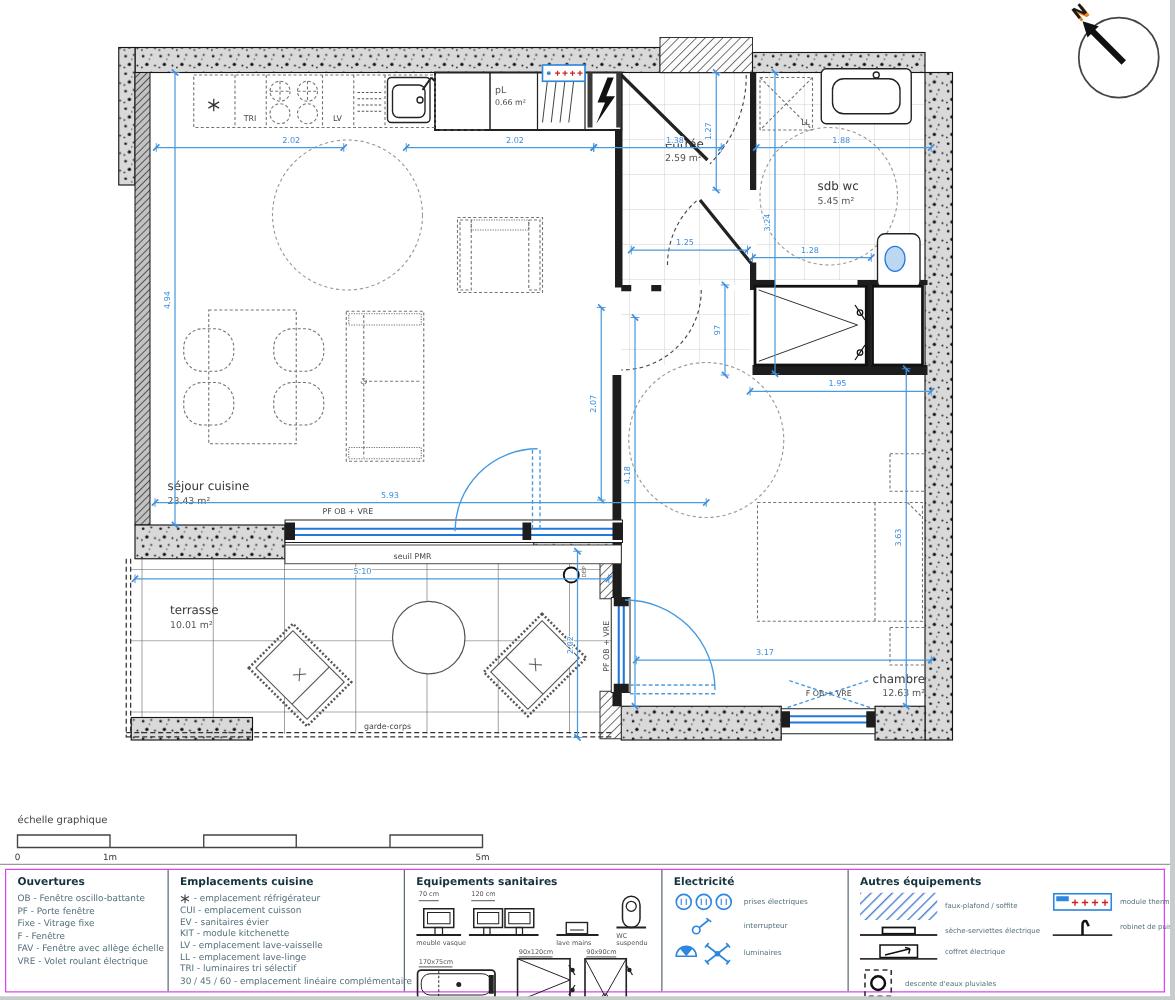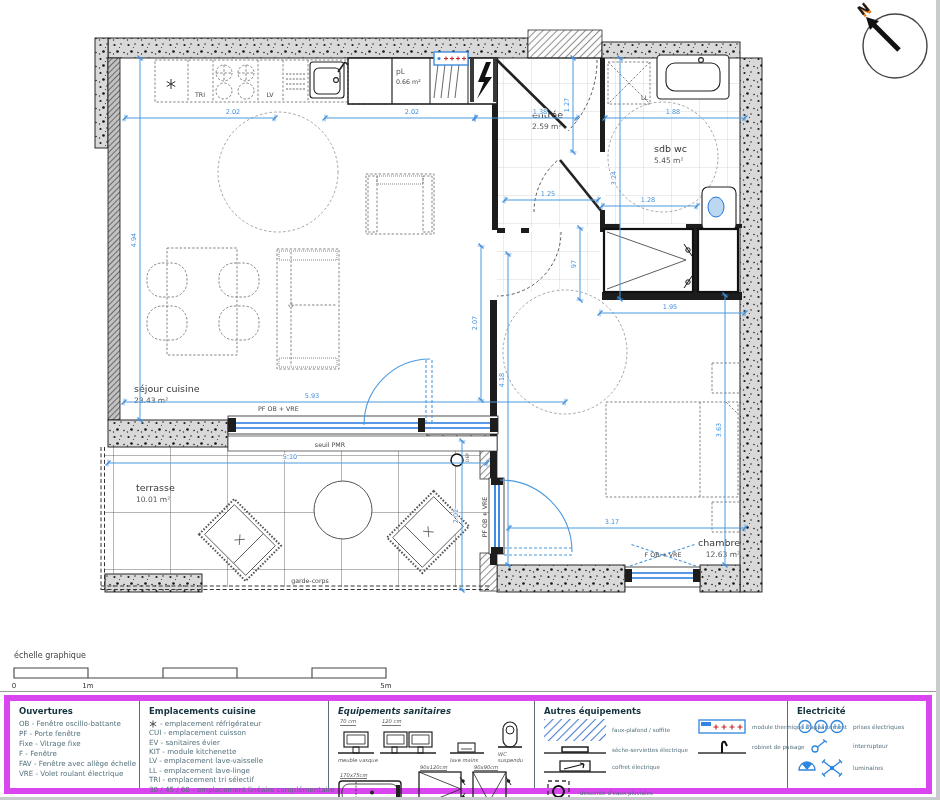--- a/index.html
+++ b/index.html
@@ -23,24 +23,24 @@
   .tc{fill:none;stroke:#9a9a9a;stroke-width:0.9;stroke-dasharray:2.6 2.2;}
   .darc{fill:none;stroke:#444;stroke-width:0.9;stroke-dasharray:3 2.5;}
 
   
   .edge-right{position:absolute;top:0;right:0;width:4px;height:800px;background:#c9cccc;}
   .edge-bottom{position:absolute;left:0;top:797px;width:940px;height:3px;background:#c9cccc;}
 
   
   .sep-top{position:absolute;top:691px;left:0;width:940px;border-top:1px solid #9a9a9a;}
   .legend{position:absolute;top:695px;left:4px;width:928px;height:99px;
-          border:6px solid #d946ef;display:flex;box-sizing:border-box;background:#fff;}
+          border:1px solid #d946ef;display:flex;box-sizing:border-box;background:#fff;}
   .lcol{box-sizing:border-box;padding:5px 4px 2px 9px;height:100%;}
   .lcol + .lcol{border-left:1px solid #5a6e78;}
-  .c1{width:129px;}.c2{width:189px;}.c3{width:206px;font-style:italic;}.c4{width:253px;}.c5{flex:1;}
+  .c1{width:129px;}.c2{width:189px;}.c3{width:206px;}.c4{width:253px;}.c5{flex:1;}
   .ltitle{font-size:8.5px;font-weight:bold;color:#14333f;margin-bottom:3px;}
   .litem{font-size:7.1px;color:#53707c;line-height:1.42;white-space:nowrap;}
   .c2 .litem{line-height:1.32;}
   .iconline{display:flex;align-items:center;gap:3px;text-align:center;}
 
   .srow{display:flex;align-items:flex-end;gap:14px;margin-top:2px;}
   .sgrp{display:flex;flex-direction:column;align-items:flex-start;}
   .sic{display:flex;align-items:flex-end;gap:6px;}
   .sdim{font-size:5.2px;color:#555;border-bottom:1px solid #777;line-height:1.1;margin-left:2px;}
   .scap{font-size:5.2px;color:#555;margin-top:1px;}
@@ -416,21 +416,21 @@
       <svg width="8" height="8" viewBox="0 0 8 8">
         <path d="M4,0.5 V7.5 M0.8,2.2 L7.2,5.8 M7.2,2.2 L0.8,5.8" stroke="#444" stroke-width="0.9"></path>
       </svg>
       <span>- emplacement réfrigérateur</span>
     </div>
     <div class="litem">CUI - emplacement cuisson</div>
     <div class="litem">EV - sanitaires évier</div>
     <div class="litem">KIT - module kitchenette</div>
     <div class="litem">LV - emplacement lave-vaisselle</div>
     <div class="litem">LL - emplacement lave-linge</div>
-    <div class="litem">TRI - emplacement tri sélectif</div>
+    <div class="litem">TRI - luminaires tri sélectif</div>
     <div class="litem">30 / 45 / 60 - emplacement linéaire complémentaire</div>
   </div>
 
   <div class="lcol c3">
     <div class="ltitle">Equipements sanitaires</div>
     <div class="srow">
       <div class="sgrp">
         <div class="sic">
           <div class="sgrp">
             <span class="sdim">70 cm</span>
@@ -502,74 +502,20 @@
             <svg width="40" height="36" viewBox="0 0 40 36">
               <rect x="1" y="1" width="33" height="34" fill="none" stroke="#222" stroke-width="1.3"></rect>
               <path d="M1,1 L17,31 M34,1 L17,31" stroke="#222" stroke-width="0.8" fill="none"></path>
               <circle cx="17" cy="31" r="2" fill="none" stroke="#222" stroke-width="0.8"></circle>
               <circle cx="36.5" cy="10" r="1.8" fill="#222"></circle>
               <path d="M34,6 l5,8" stroke="#222" stroke-width="1"></path>
             </svg>
           </div>
         </div>
 
-      </div>
-    </div>
-  </div>
-
-  <div class="lcol c4">
-    <div class="ltitle">Autres équipements</div>
-    <div class="c4grid">
-      <div class="c4l">
-        <div class="arow">
-          <svg width="62" height="22" viewBox="0 0 62 22">
-            <rect width="62" height="22" fill="url(#bhatch)"></rect>
-          </svg>
-          <span class="acap">faux-plafond / soffite</span>
-        </div>
-        <div class="arow">
-          <svg width="62" height="12" viewBox="0 0 62 12">
-            <line x1="0" y1="9" x2="62" y2="9" stroke="#333" stroke-width="1.6"></line>
-            <rect x="18" y="3" width="26" height="5" fill="#fff" stroke="#111" stroke-width="1.4"></rect>
-          </svg>
-          <span class="acap">sèche-serviettes électrique</span>
-        </div>
-        <div class="arow">
-          <svg width="62" height="16" viewBox="0 0 62 16">
-            <line x1="0" y1="13" x2="62" y2="13" stroke="#333" stroke-width="1.4"></line>
-            <rect x="16" y="2" width="30" height="10" fill="#fff" stroke="#111" stroke-width="1.2"></rect>
-            <path d="M20,10 L40,5 M40,5 l-4,-1 m4,1 l-1,4" stroke="#111" stroke-width="1.2" fill="none"></path>
-          </svg>
-          <span class="acap">coffret électrique</span>
-        </div>
-        <div class="arow">
-          <svg width="30" height="30" viewBox="0 0 30 30">
-            <rect x="4" y="3" width="21" height="21" fill="none" stroke="#333" stroke-width="1.3" stroke-dasharray="4 3"></rect>
-            <circle cx="14.5" cy="13.5" r="5.5" fill="none" stroke="#111" stroke-width="2"></circle>
-            <text x="3" y="29.5" font-size="4.5" fill="#555">DEP</text>
-          </svg>
-          <span class="acap">descente d'eaux pluviales</span>
-        </div>
-      </div>
-      <div class="c4r">
-        <div class="arow">
-          <svg width="48" height="16" viewBox="0 0 48 16">
-            <rect x="1" y="1" width="46" height="13" fill="#fff" stroke="#2e86de" stroke-width="1.3"></rect>
-            <rect x="3" y="3" width="10" height="4" fill="#2e86de"></rect>
-            <path d="M18,5.5 v5 M15.5,8 h5 M26,5.5 v5 M23.5,8 h5 M34,5.5 v5 M31.5,8 h5 M42,5.5 v5 M39.5,8 h5" stroke="#cc2222" stroke-width="1.1"></path>
-          </svg>
-          <span class="acap">module thermique d'appartement</span>
-        </div>
-        <div class="arow">
-          <svg width="48" height="18" viewBox="0 0 48 18">
-            <line x1="0" y1="15" x2="48" y2="15" stroke="#333" stroke-width="1.4"></line>
-            <path d="M24,15 L24,7 Q24,3 27,4 L29,8" fill="none" stroke="#111" stroke-width="2"></path>
-          </svg>
-          <span class="acap">robinet de puisage</span>
-        </div>
       </div>
     </div>
   </div>
 
   <div class="lcol c5">
     <div class="ltitle">Electricité</div>
     <div class="erow">
       <svg width="48" height="15" viewBox="0 0 48 15">
         <g fill="none" stroke="#2e86de" stroke-width="1.3">
           <circle cx="8" cy="7.5" r="6"></circle>
@@ -598,19 +544,73 @@
           <line x1="25" y1="5" x2="28" y2="1.5"></line>
             <line x1="42" y1="1.5" x2="45" y2="5"></line>
           <line x1="25" y1="15" x2="28" y2="18.5"></line>
             <line x1="42" y1="18.5" x2="45" y2="15"></line>
         </g>
         <circle cx="35" cy="10" r="2.2" fill="#2e86de"></circle>
       </svg>
       <span class="ecap">luminaires</span>
     </div>
   </div>
+
+  <div class="lcol c4">
+    <div class="ltitle">Autres équipements</div>
+    <div class="c4grid">
+      <div class="c4l">
+        <div class="arow">
+          <svg width="62" height="22" viewBox="0 0 62 22">
+            <rect width="62" height="22" fill="url(#bhatch)"></rect>
+          </svg>
+          <span class="acap">faux-plafond / soffite</span>
+        </div>
+        <div class="arow">
+          <svg width="62" height="12" viewBox="0 0 62 12">
+            <line x1="0" y1="9" x2="62" y2="9" stroke="#333" stroke-width="1.6"></line>
+            <rect x="18" y="3" width="26" height="5" fill="#fff" stroke="#111" stroke-width="1.4"></rect>
+          </svg>
+          <span class="acap">sèche-serviettes électrique</span>
+        </div>
+        <div class="arow">
+          <svg width="62" height="16" viewBox="0 0 62 16">
+            <line x1="0" y1="13" x2="62" y2="13" stroke="#333" stroke-width="1.4"></line>
+            <rect x="16" y="2" width="30" height="10" fill="#fff" stroke="#111" stroke-width="1.2"></rect>
+            <path d="M20,10 L40,5 M40,5 l-4,-1 m4,1 l-1,4" stroke="#111" stroke-width="1.2" fill="none"></path>
+          </svg>
+          <span class="acap">coffret électrique</span>
+        </div>
+        <div class="arow">
+          <svg width="30" height="30" viewBox="0 0 30 30">
+            <rect x="4" y="3" width="21" height="21" fill="none" stroke="#333" stroke-width="1.3" stroke-dasharray="4 3"></rect>
+            <circle cx="14.5" cy="13.5" r="5.5" fill="none" stroke="#111" stroke-width="2"></circle>
+            <text x="3" y="29.5" font-size="4.5" fill="#555">DEP</text>
+          </svg>
+          <span class="acap">descente d'eaux pluviales</span>
+        </div>
+      </div>
+      <div class="c4r">
+        <div class="arow">
+          <svg width="48" height="16" viewBox="0 0 48 16">
+            <rect x="1" y="1" width="46" height="13" fill="#fff" stroke="#2e86de" stroke-width="1.3"></rect>
+            <rect x="3" y="3" width="10" height="4" fill="#2e86de"></rect>
+            <path d="M18,5.5 v5 M15.5,8 h5 M26,5.5 v5 M23.5,8 h5 M34,5.5 v5 M31.5,8 h5 M42,5.5 v5 M39.5,8 h5" stroke="#cc2222" stroke-width="1.1"></path>
+          </svg>
+          <span class="acap">module thermique d'appartement</span>
+        </div>
+        <div class="arow">
+          <svg width="48" height="18" viewBox="0 0 48 18">
+            <line x1="0" y1="15" x2="48" y2="15" stroke="#333" stroke-width="1.4"></line>
+            <path d="M24,15 L24,7 Q24,3 27,4 L29,8" fill="none" stroke="#111" stroke-width="2"></path>
+          </svg>
+          <span class="acap">robinet de puisage</span>
+        </div>
+      </div>
+    </div>
+  </div>
 </div>
 
 <div class="edge-right"></div>
 <div class="edge-bottom"></div>
 
 
 
 
 </body></html>

